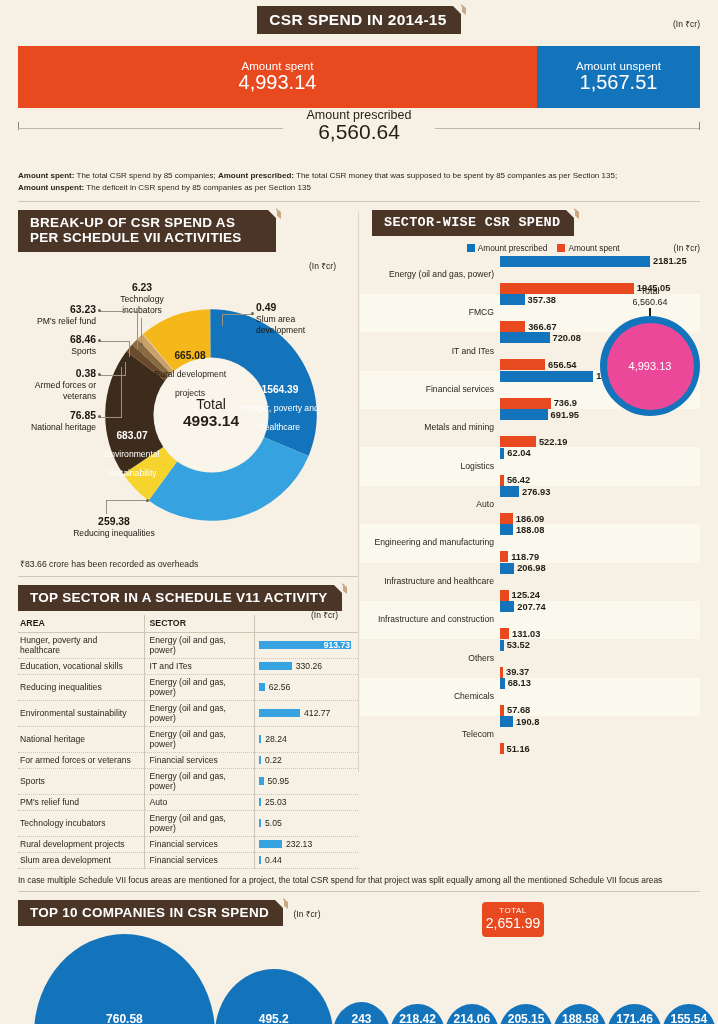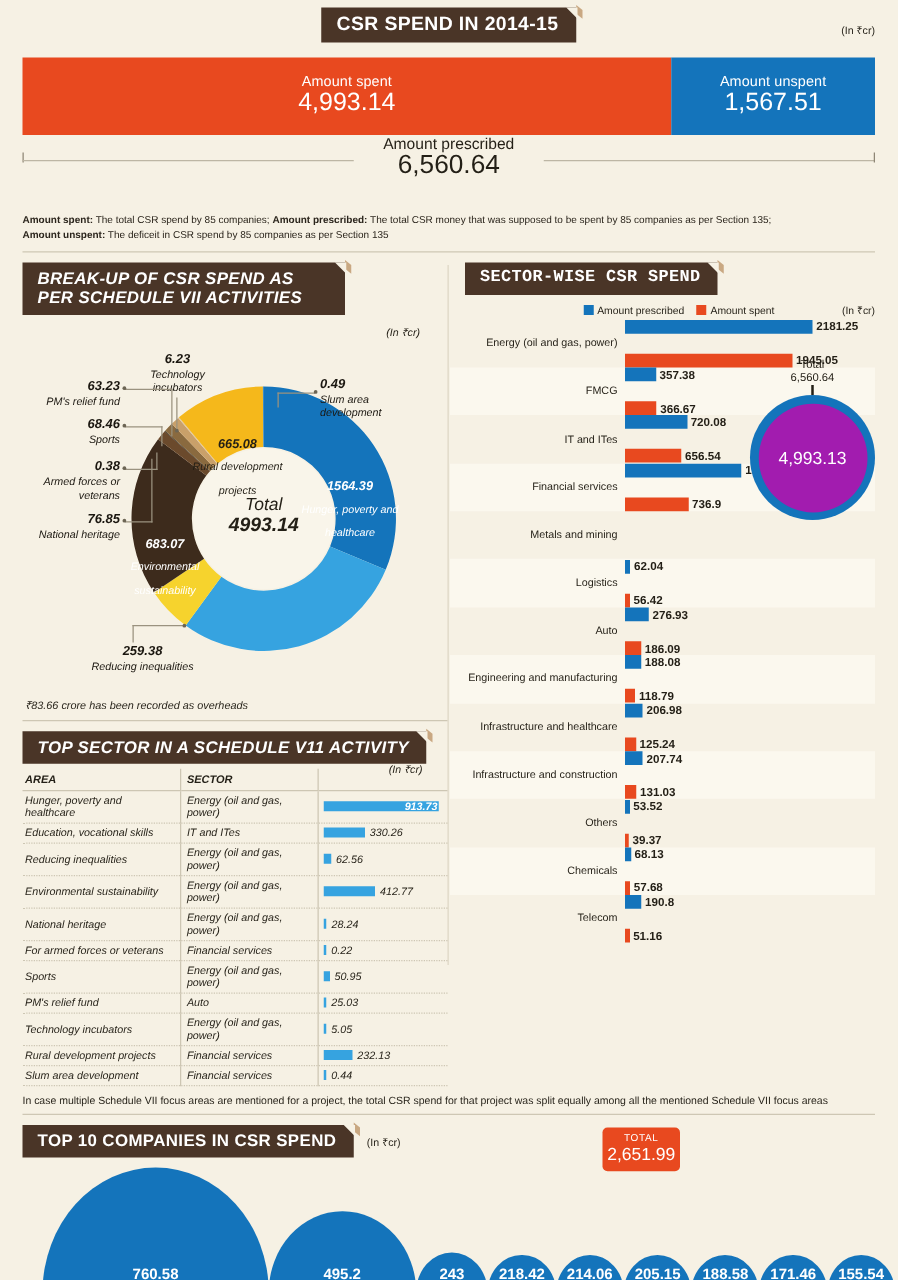--- a/index.html
+++ b/index.html
@@ -47,21 +47,21 @@
   .prescribed-txt { position:absolute; left:0; right:0; top:0; text-align:center; }
   .prescribed-txt .lab { font-size:12.5px; }
   .prescribed-txt .val { font-size:21px; margin-top:-2px; }
 
   .legend-note { margin:4px 18px 0 18px; font-size:8px; line-height:1.5; color:#2b251c; }
   .legend-note b { font-weight:bold; }
   .hr { margin:7px 18px 0 18px; height:1px; background:#cec7b4; }
 
   
   .cols { display:flex; margin-top:8px; }
-  .colL { width:360px; position:relative; padding-left:18px;font-style:italic; }
+  .colL { width:360px; position:relative; padding-left:18px; }
   .colR { width:358px; position:relative; padding-right:18px; }
   .vdiv { position:absolute; left:358px; top:212px; width:1px; height:560px; background:#ddd6c4; }
 
   .colL .banner, .colR .banner { font-size:13.5px; }
 
   
   .donut-box { position:relative; width:342px; height:300px; margin-top:4px; }
   .donut-unit { position:absolute; right:24px; top:4px; font-size:8.5px; }
   .cb { position:absolute; font-size:8.6px; line-height:1.22; color:#1b1710; }
   .cb b { font-size:10.4px; }
@@ -99,21 +99,21 @@
   .bar { height:11px; display:flex; align-items:center; }
   .bar .fill { height:11px; }
   .bar .v { font-size:9.3px; font-weight:bold; margin-left:3px; white-space:nowrap; }
   .bar.b2 { margin-top:16px; }
 
   .tot-circle { position:absolute; right:18px; top:76px; text-align:center; }
   .tot-circle .tl { font-size:9px; line-height:1.15; }
   .tot-circle .tl b { display:block; font-weight:normal; }
   .tot-stick { width:2px; height:8px; background:#231f16; margin:1px auto 0; }
   .ring { width:100px; height:100px; border-radius:50%; background:#1474bb; display:flex; align-items:center; justify-content:center; }
-  .ring .inner { width:87px; height:87px; border-radius:50%; background:#a21caf; color:#fff; font-size:14px; display:flex; align-items:center; justify-content:center; }
+  .ring .inner { width:87px; height:87px; border-radius:50%; background:#ec4899; color:#fff; font-size:11px; display:flex; align-items:center; justify-content:center; }
 
   .note { margin:6px 18px 0 18px; font-size:8.4px; }
   .hr2 { margin:6px 18px 0 18px; height:1px; background:#cec7b4; }
 
   
   .bottom { margin-top:8px; padding-left:18px; position:relative; }
   .bottom .banner { font-size:13.5px; }
   .bot-unit { font-size:8.5px; margin-left:6px; }
   .total-badge { position:absolute; left:482px; top:2px; width:62px; background:#e8491f; color:#fff; text-align:center; border-radius:4px; padding:4px 0 6px; }
   .total-badge .t { font-size:8px; letter-spacing:.5px; }
@@ -456,20 +456,30 @@
                 <span class="v">1355.77</span>
               </div>
               <div class="bar b2">
                 <div class="fill" style="background:#e8491f;width:50.7px"></div>
                 <span class="v">736.9</span>
               </div>
             </div>
           </div>
           <div class="sc-row">
             <div class="sc-name">Metals and mining</div>
+            <div class="sc-bars">
+              <div class="bar">
+                <div class="fill" style="background:#1474bb;width:47.6px"></div>
+                <span class="v">691.95</span>
+              </div>
+              <div class="bar b2">
+                <div class="fill" style="background:#e8491f;width:35.9px"></div>
+                <span class="v">522.19</span>
+              </div>
+            </div>
           </div>
           <div class="sc-row alt">
             <div class="sc-name">Logistics</div>
             <div class="sc-bars">
               <div class="bar">
                 <div class="fill" style="background:#1474bb;width:4.3px"></div>
                 <span class="v">62.04</span>
               </div>
               <div class="bar b2">
                 <div class="fill" style="background:#e8491f;width:3.9px"></div>

